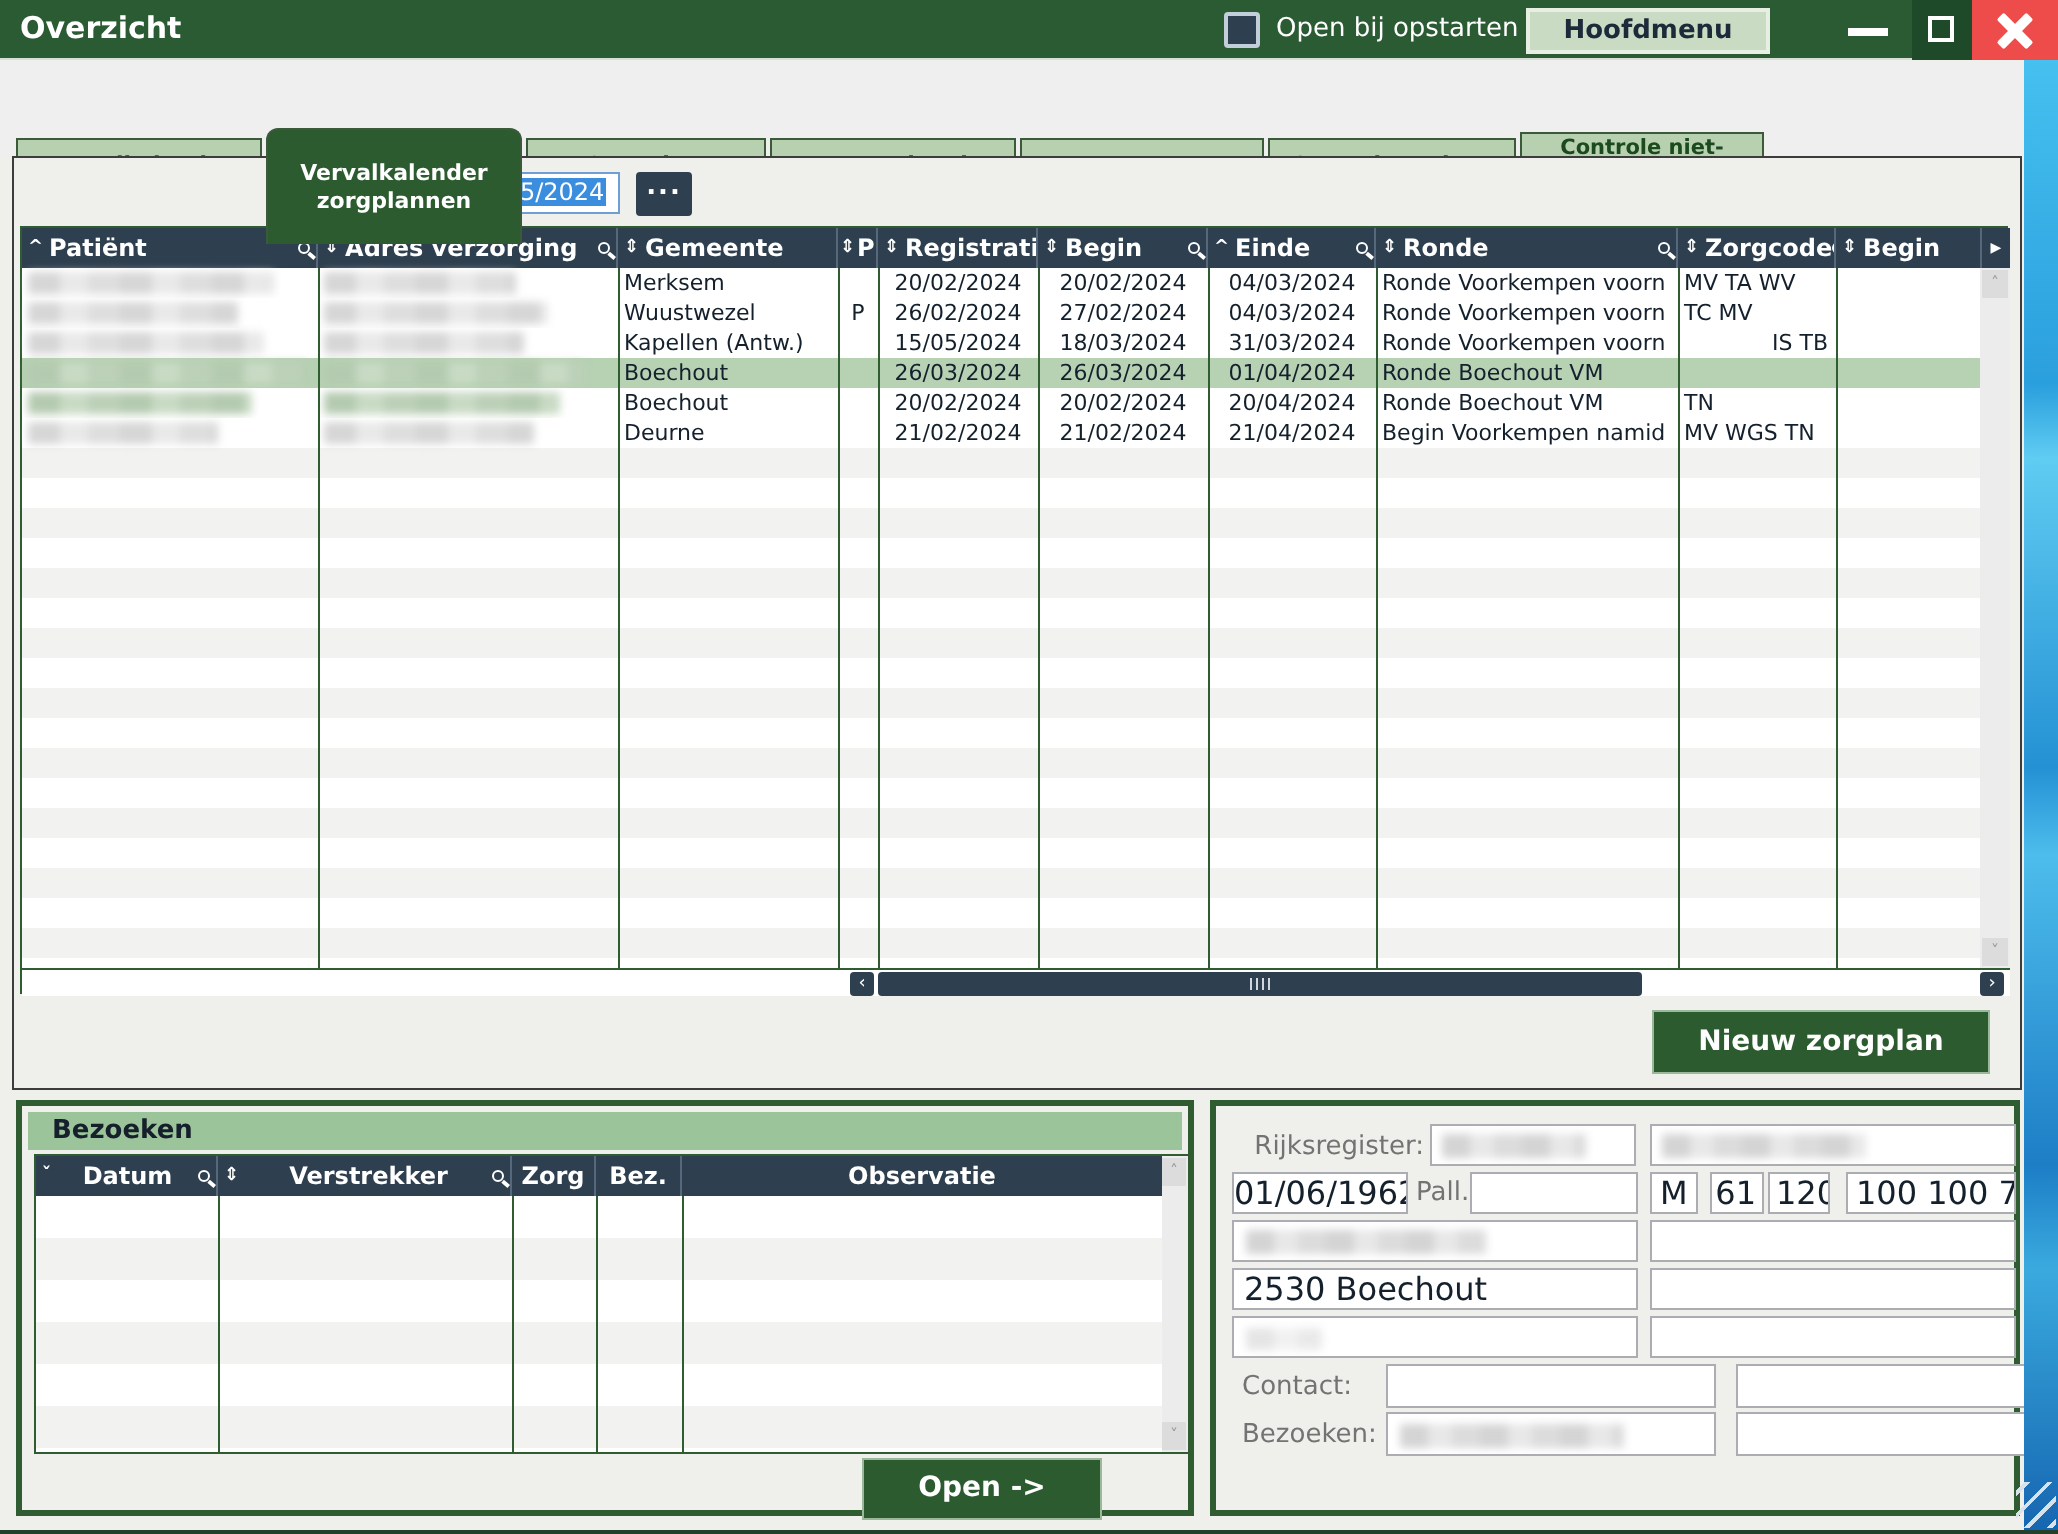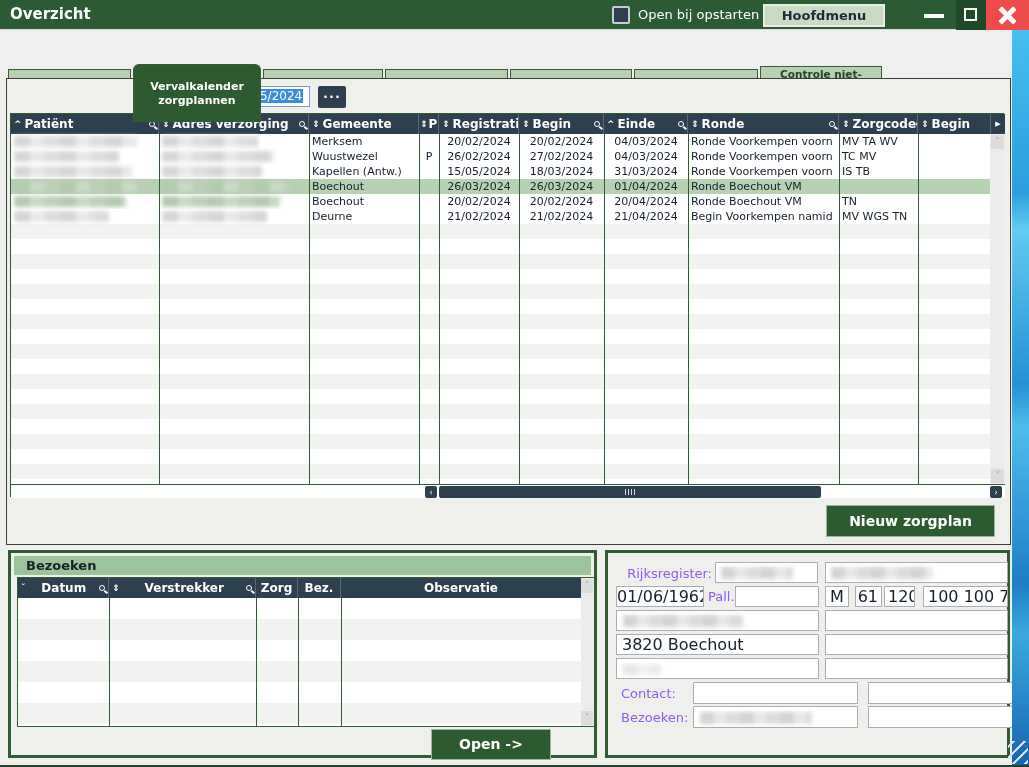--- a/index.html
+++ b/index.html
@@ -69,21 +69,21 @@
   .bz-hcell { position:absolute; top:0; height:20px; color:#fff; font-size:12px; font-weight:bold; display:flex; align-items:center; justify-content:center; padding:0 3px; border-right:1px solid #56687b; white-space:nowrap; }
   .bz-hcell.searchable { justify-content:flex-start; }
   .bz-body { position:absolute; left:0; top:20px; width:563px; height:128px;
              background:repeating-linear-gradient(180deg,#ffffff 0 21px,#f2f2f1 21px 42px); }
   .bz-sep { position:absolute; top:20px; height:128px; width:1px; background:#2F5C31; }
   .bz-vscroll { position:absolute; left:563px; top:0; width:13px; height:148px; background:#ececec; }
   .open-btn { position:absolute; left:420px; top:176px; width:120px; height:31px; font-size:14px; line-height:29px; z-index:2; }
   
   .info-panel { left:605px; top:550px; width:405px; height:208px; }
   .ifield { position:absolute; background:#fff; border:1px solid #abadb3; font-size:16px; color:#14202c; line-height:19px; white-space:nowrap; overflow:hidden; }
-  .ilabel { position:absolute; font-size:13px; color:#8b5cf6; white-space:nowrap; }
+  .ilabel { position:absolute; font-size:13px; color:#737373; white-space:nowrap; }
   .iblur { position:absolute; border-radius:1px; filter:blur(2px);
            background:repeating-linear-gradient(90deg,#d4d4d4 0 14px,#e8e8e8 14px 26px,#dcdcdc 26px 40px); }
   
   .desktop { position:absolute; left:1012px; top:30px; width:17px; height:737px;
              background:linear-gradient(180deg,#45c0ef 0%,#2a9fdd 22%,#5fccf2 27%,#2491d4 48%,#4dbdec 54%,#1d7ec6 75%,#3aaade 82%,#1565b0 100%); }
   .grip { position:absolute; left:1008px; top:741px; width:20px; height:23px;
           background:repeating-linear-gradient(135deg,transparent 0 3px,#d8e2ea 3px 5px,transparent 5px 8px); }
   .bottomline { position:absolute; left:0; top:765px; width:1029px; height:2px; background:#23402b; }
 </style>
 </head>
@@ -202,21 +202,21 @@
     </div>
     <div class="grow" style="top:50px;">
       <div class="blur" style="left:3px;width:118px;"></div>
       <div class="blur" style="left:151px;width:100px;"></div>
       <div class="gcell" style="left:298px;width:110px;">Kapellen (Antw.)</div>
       <div class="gcell c-center" style="left:408px;width:20px;"></div>
       <div class="gcell c-center" style="left:428px;width:80px;">15/05/2024</div>
       <div class="gcell c-center" style="left:508px;width:85px;">18/03/2024</div>
       <div class="gcell c-center" style="left:593px;width:84px;">31/03/2024</div>
       <div class="gcell" style="left:677px;width:151px;">Ronde Voorkempen voorn</div>
-      <div class="gcell" style="left:828px;width:79px;">IS TB</div>
+      <div class="gcell" style="left:872px;width:79px;">IS TB</div>
       <div class="gcell" style="left:907px;width:72px;"></div>
     </div>
     <div class="grow selected" style="top:65px;">
       <div class="blur green" style="left:3px;width:140px;"></div>
       <div class="blur green" style="left:151px;width:130px;"></div>
       <div class="gcell" style="left:298px;width:110px;">Boechout</div>
       <div class="gcell c-center" style="left:408px;width:20px;"></div>
       <div class="gcell c-center" style="left:428px;width:80px;">26/03/2024</div>
       <div class="gcell c-center" style="left:508px;width:85px;">26/03/2024</div>
       <div class="gcell c-center" style="left:593px;width:84px;">01/04/2024</div>
@@ -328,21 +328,21 @@
     <div class="ifield" style="left:217px;top:33px;width:24px;height:21px;padding-left:4px;">M</div>
     <div class="ifield" style="left:247px;top:33px;width:27px;height:21px;text-align:right;padding-right:3px;">61</div>
     <div class="ifield" style="left:276px;top:33px;width:31px;height:21px;padding-left:3px;">120</div>
     <div class="ifield" style="left:315px;top:33px;width:85px;height:21px;padding-left:4px;">100 100 75%</div>
 
     <div class="ifield" style="left:8px;top:57px;width:203px;height:21px;">
       <div class="iblur" style="left:6px;top:4px;width:120px;height:12px;"></div>
     </div>
     <div class="ifield" style="left:217px;top:57px;width:183px;height:21px;"></div>
 
-    <div class="ifield" style="left:8px;top:81px;width:203px;height:21px;padding-left:5px;">3820 Boechout</div>
+    <div class="ifield" style="left:8px;top:81px;width:203px;height:21px;padding-left:5px;">2530 Boechout</div>
     <div class="ifield" style="left:217px;top:81px;width:183px;height:21px;"></div>
 
     <div class="ifield" style="left:8px;top:105px;width:203px;height:21px;">
       <div class="iblur" style="left:6px;top:5px;width:38px;height:11px;opacity:.6;"></div>
     </div>
     <div class="ifield" style="left:217px;top:105px;width:183px;height:21px;"></div>
 
     <div class="ilabel" style="left:13px;top:133px;">Contact:</div>
     <div class="ifield" style="left:85px;top:129px;width:165px;height:22px;"></div>
     <div class="ifield" style="left:260px;top:129px;width:145px;height:22px;"></div>

